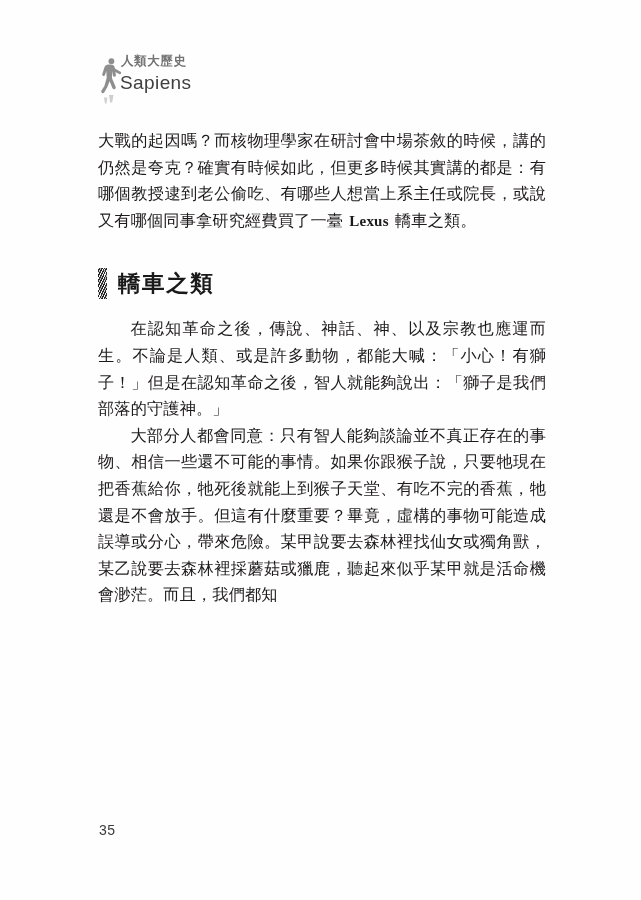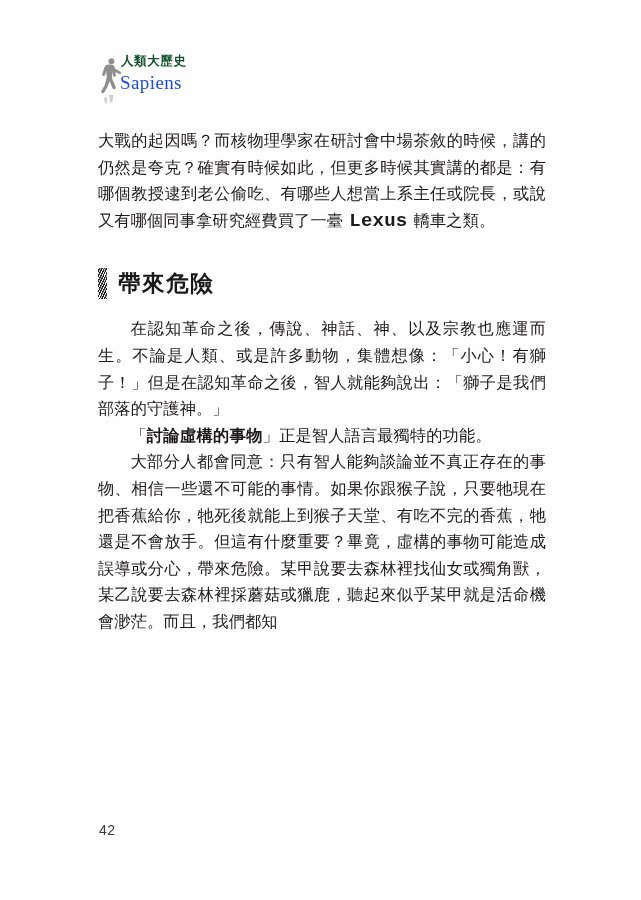--- a/index.html
+++ b/index.html
@@ -41,33 +41,33 @@
   }
   .logo-figure svg { display: block; }
   .logo-cn {
     position: absolute;
     left: 21px;
     top: 1px;
     font-family: "DejaVu Serif", "Liberation Serif", serif;
     font-size: 12.5px;
     font-weight: 700;
     letter-spacing: 0.6px;
-    color: #14532d;
+    color: #737373;
     white-space: nowrap;
     line-height: 1;
   }
   .logo-en {
     position: absolute;
     left: 20px;
     top: 19px;
-    font-family: Liberation Serif, serif;
+    font-family: Liberation Sans, sans-serif;
     font-size: 19px;
     font-weight: 400;
     letter-spacing: 0.4px;
-    color: #1d4ed8;
+    color: #404040;
     white-space: nowrap;
     line-height: 1;
   }
 
   
   .column {
     position: absolute;
     left: 98px;
     top: 128px;
     width: 448px;
@@ -120,23 +120,23 @@
     line-height: 1;
   }
 
   
   .emph {
     font-weight: 700;
     font-family: "DejaVu Serif", "Liberation Serif", serif;
     letter-spacing: 0.4px;
   }
   .latin {
-    font-family: Liberation Mono, monospace;
+    font-family: Liberation Serif, serif;
     font-weight: 700;
-    font-size: 19px;
+    font-size: 15px;
     letter-spacing: 0.2px;
     padding: 0 1px;
     margin-top: 44px;
   }
 
   
   .folio {
     position: absolute;
     left: 99px;
     top: 822px;
@@ -171,29 +171,26 @@
 
   <div class="column">
 
     <p class="body">
       <span>大戰的起因嗎？而核物理學家在研討會中場茶敘的時候，講的仍然是夸克？確實有時候如此，但更多時候其實講的都是：有哪個教授逮到老公偷吃、有哪些人想當上系主任或院長，或說又有哪個同事拿研究經費買了一臺 <span class="latin">Lexus</span> 轎車之類。</span>
     </p>
 
 
     <div class="section-heading">
       <span class="heading-ornament"></span>
-      <span class="heading-text">帶來危險</span>
+      <span class="heading-text">轎車之類</span>
     </div>
 
 
-    <p class="body indent">在認知革命之後，傳說、神話、神、以及宗教也應運而生。不論是人類、或是許多動物，集體想像：「小心！有獅子！」但是在認知革命之後，智人就能夠說出：「獅子是我們部落的守護神。」</p>
+    <p class="body indent">在認知革命之後，傳說、神話、神、以及宗教也應運而生。不論是人類、或是許多動物，都能大喊：「小心！有獅子！」但是在認知革命之後，智人就能夠說出：「獅子是我們部落的守護神。」</p>
 
-    <p class="body indent">
-      <span>「</span><span class="emph">討論虛構的事物</span><span>」正是智人語言最獨特的功能。</span>
-    </p>
 
     <p class="body indent">大部分人都會同意：只有智人能夠談論並不真正存在的事物、相信一些還不可能的事情。如果你跟猴子說，只要牠現在把香蕉給你，牠死後就能上到猴子天堂、有吃不完的香蕉，牠還是不會放手。但這有什麼重要？畢竟，虛構的事物可能造成誤導或分心，帶來危險。某甲說要去森林裡找仙女或獨角獸，某乙說要去森林裡採蘑菇或獵鹿，聽起來似乎某甲就是活命機會渺茫。而且，我們都知</p>
 
   </div>
 
-  <div class="folio">42</div>
+  <div class="folio">35</div>
 
 </div>
 
 </body></html>

